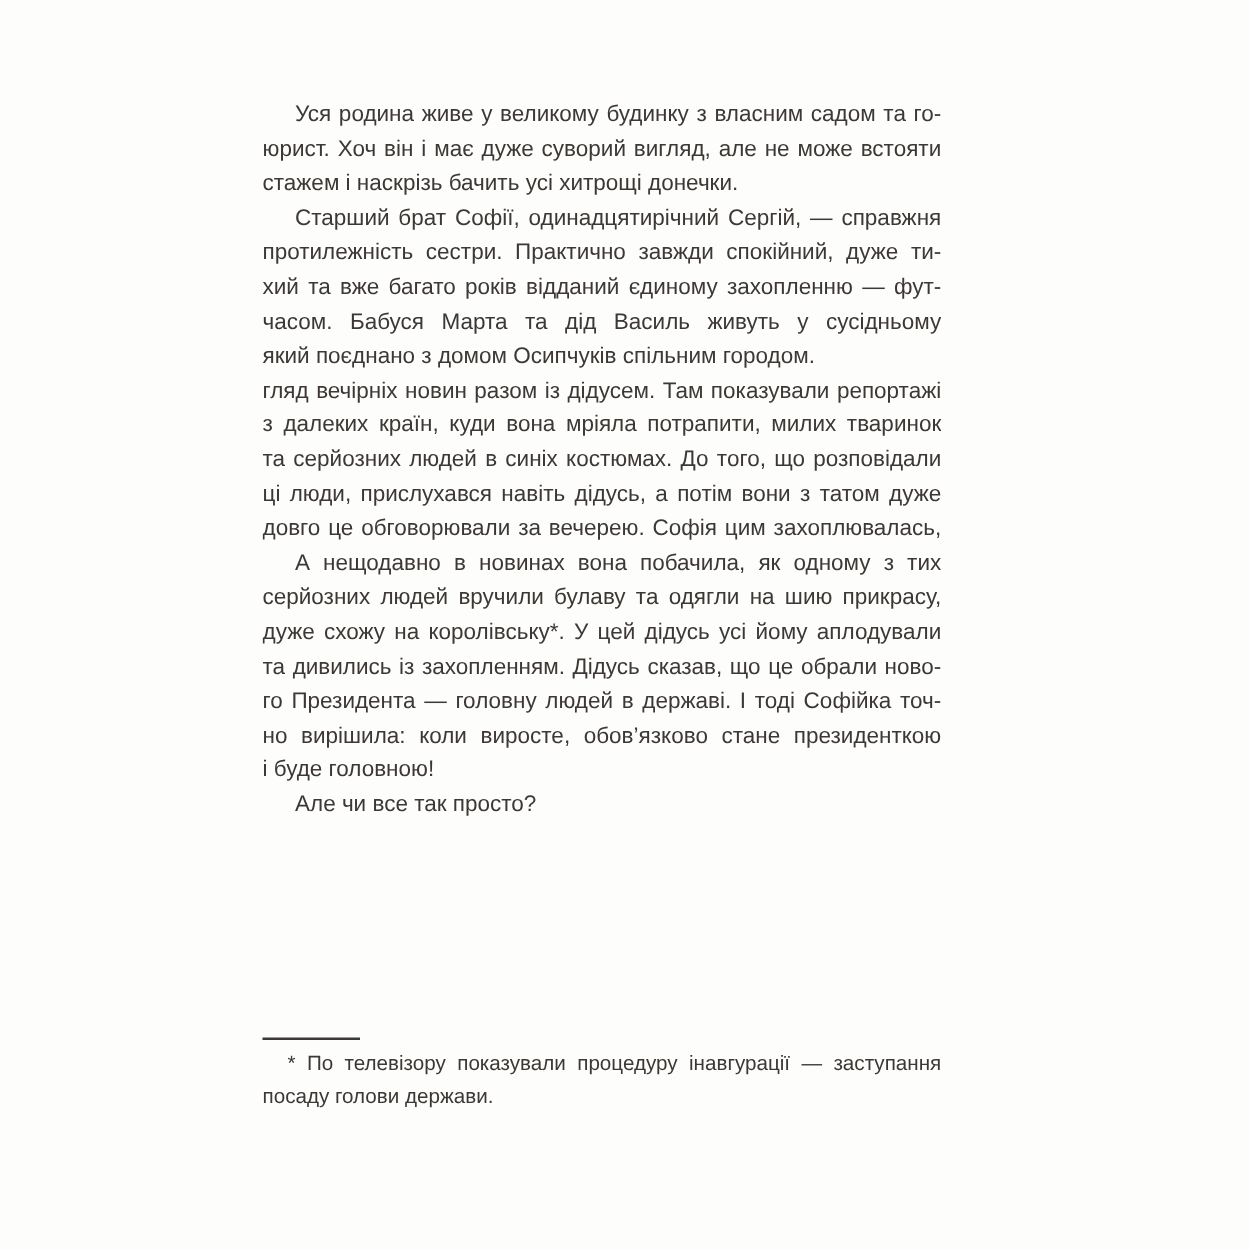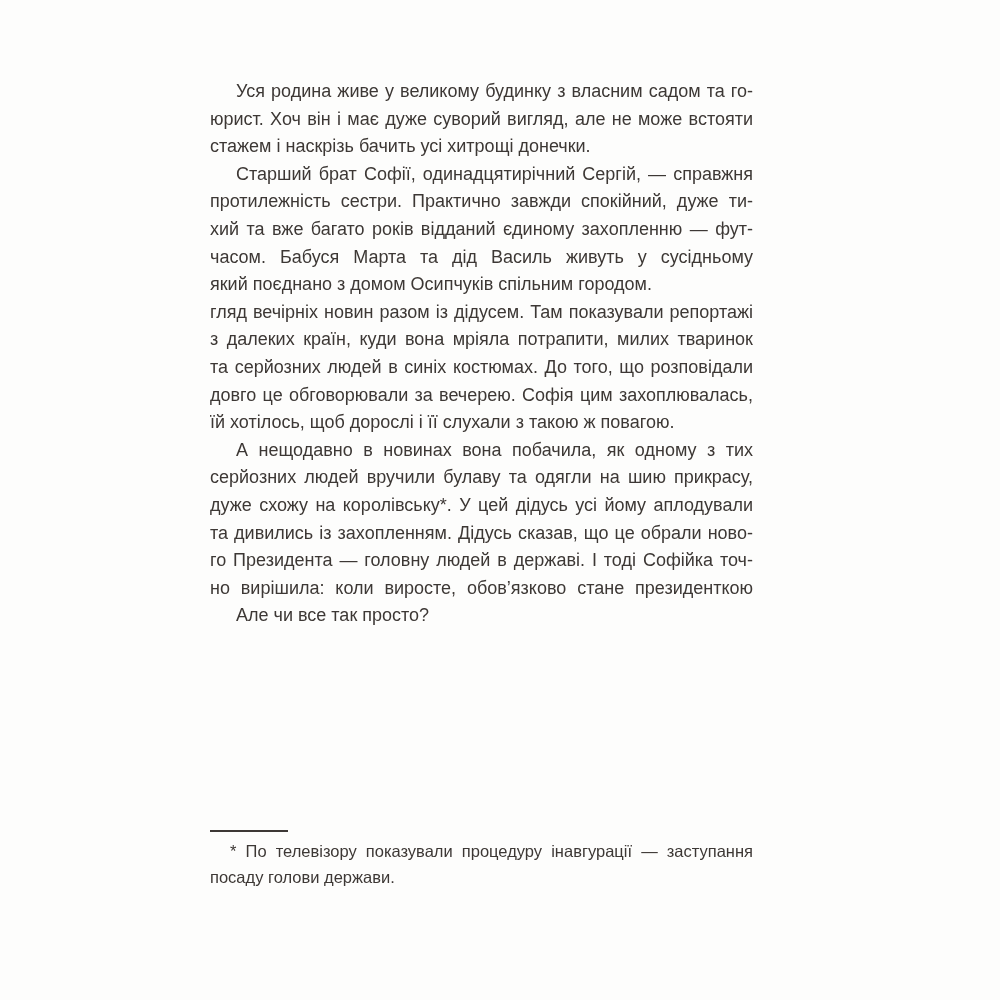--- a/index.html
+++ b/index.html
@@ -82,31 +82,32 @@
       <div class="line jl">протилежність сестри. Практично завжди спокійний, дуже ти-</div>
       <div class="line jl">хий та вже багато років відданий єдиному захопленню — фут-</div>
       <div class="line jl">часом. Бабуся Марта та дід Василь живуть у сусідньому будинку,</div>
       <div class="line">який поєднано з домом Осипчуків спільним городом.</div>
     </div>
 
     <div class="para">
       <div class="line jl">гляд вечірніх новин разом із дідусем. Там показували репортажі</div>
       <div class="line jl">з далеких країн, куди вона мріяла потрапити, милих тваринок</div>
       <div class="line jl">та серйозних людей в синіх костюмах. До того, що розповідали</div>
+      <div class="line jl">ці люди, прислухався навіть дідусь, а потім вони з татом дуже</div>
       <div class="line jl">довго це обговорювали за вечерею. Софія цим захоплювалась,</div>
-      <div class="line">їй хотілось, щоб дорослі і її слухали з такою ж повагою.</div>
     </div>
 
     <div class="para">
       <div class="line jl ind">А нещодавно в новинах вона побачила, як одному з тих</div>
       <div class="line jl">серйозних людей вручили булаву та одягли на шию прикрасу,</div>
       <div class="line jl">дуже схожу на королівську*. У цей дідусь усі йому аплодували</div>
       <div class="line jl">та дивились із захопленням. Дідусь сказав, що це обрали ново-</div>
       <div class="line jl">го Президента — головну людей в державі. І тоді Софійка точ-</div>
       <div class="line jl">но вирішила: коли виросте, обов’язково стане президенткою</div>
+      <div class="line">і буде головною!</div>
     </div>
 
     <div class="para">
       <div class="line ind">Але чи все так просто?</div>
     </div>
 
   </div>
 
   <div class="footnote">
     <div class="fn-rule"></div>

